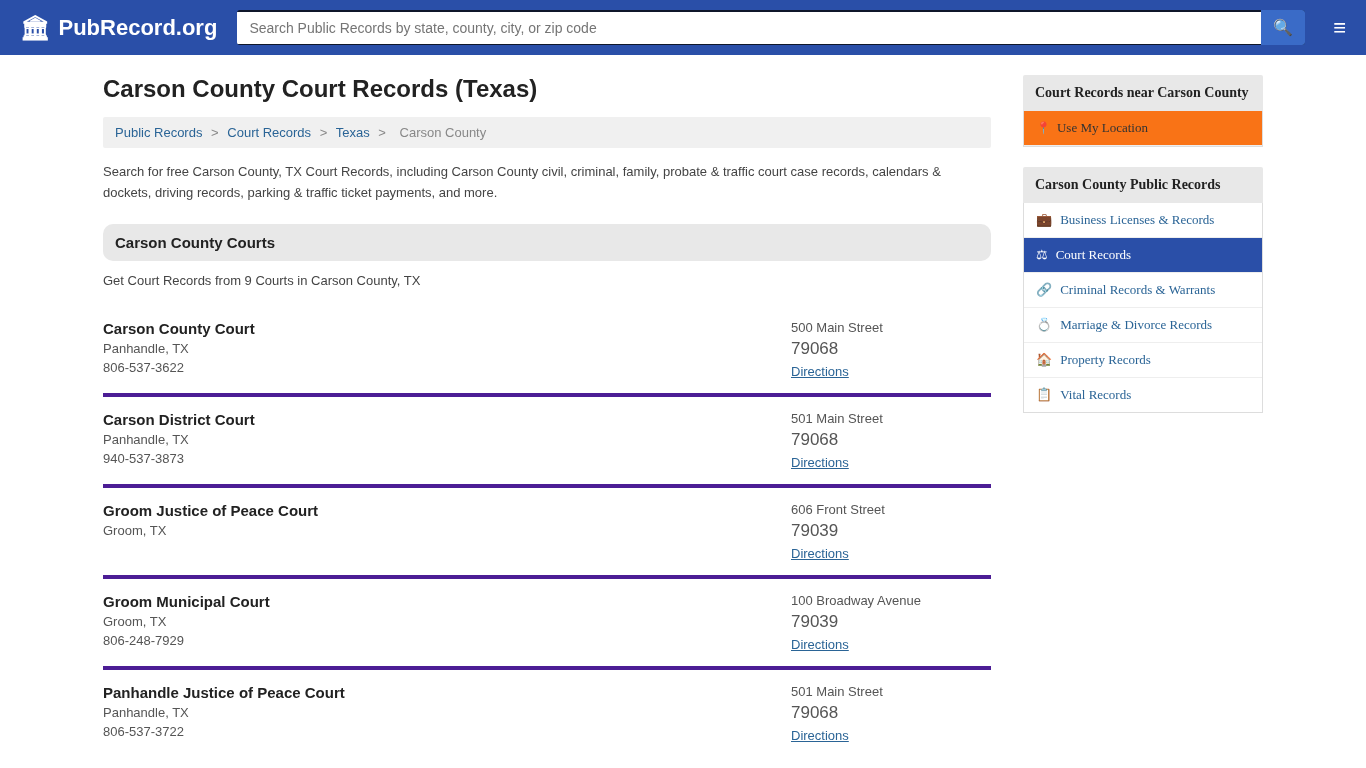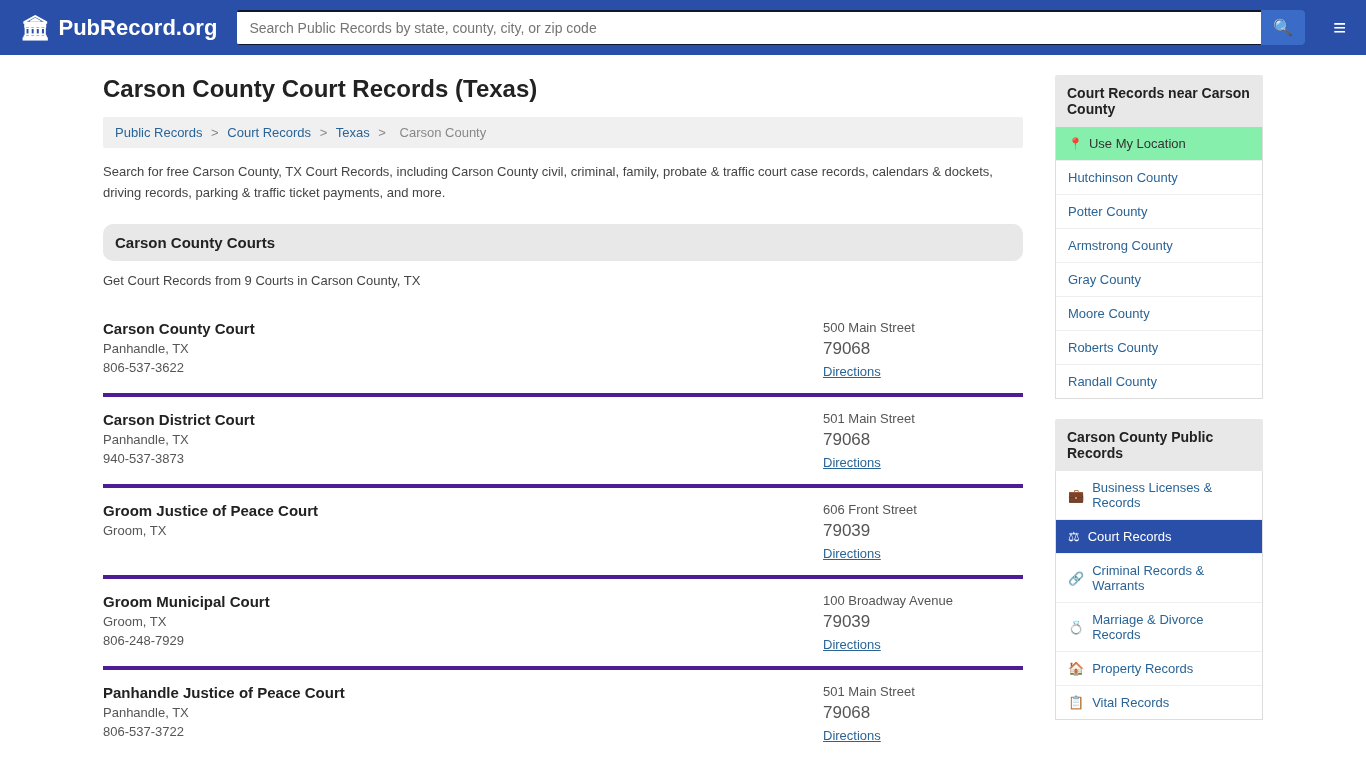--- a/index.html
+++ b/index.html
@@ -155,22 +155,23 @@
     }
     .directions-link {
       font-size: 13px;
       color: #2a6496;
       text-decoration: underline;
       cursor: pointer;
     }
 
     
     .sidebar {
-      width: 208px;
+      width: 240px;
       flex-shrink: 0;
+      font-family: Liberation Serif, serif;
     }
 
     .sidebar-section-title {
       background: #e8e8e8;
       padding: 10px 12px;
       font-size: 14px;
       font-weight: bold;
       color: #222;
       margin-bottom: 0;
       border-radius: 2px 2px 0 0;
@@ -203,21 +204,21 @@
     }
 
     .use-location {
       display: flex;
       align-items: center;
       gap: 6px;
       padding: 9px 12px;
       font-size: 13px;
       color: #333;
       border-bottom: 1px solid #eee;
-      background: #86efac;
+      background: #f97316;
       cursor: pointer;
     }
 
     .sidebar-county-item {
       padding: 9px 12px;
       font-size: 13px;
       color: #2a6496;
       cursor: pointer;
       border-bottom: 1px solid #eee;
       background: #fff;
@@ -329,29 +330,20 @@
 
   <aside class="sidebar">
 
     <div class="sidebar-section">
       <div class="sidebar-section-title">Court Records near Carson County</div>
       <div class="sidebar-items">
         <div class="use-location">
           <span class="icon-pin"></span>
           <span>Use My Location</span>
         </div>
-        <div id="nearby-counties">
-            <div class="sidebar-county-item">Hutchinson County</div>
-            <div class="sidebar-county-item">Potter County</div>
-            <div class="sidebar-county-item">Armstrong County</div>
-            <div class="sidebar-county-item">Gray County</div>
-            <div class="sidebar-county-item">Moore County</div>
-            <div class="sidebar-county-item">Roberts County</div>
-            <div class="sidebar-county-item">Randall County</div>
-          </div>
       </div>
     </div>
 
     <div class="sidebar-section">
       <div class="sidebar-section-title">Carson County Public Records</div>
       <div class="sidebar-items" id="public-records-list">
           <div class="sidebar-item">
       <span>💼</span>
       <span>Business Licenses &amp; Records</span>
     </div>

